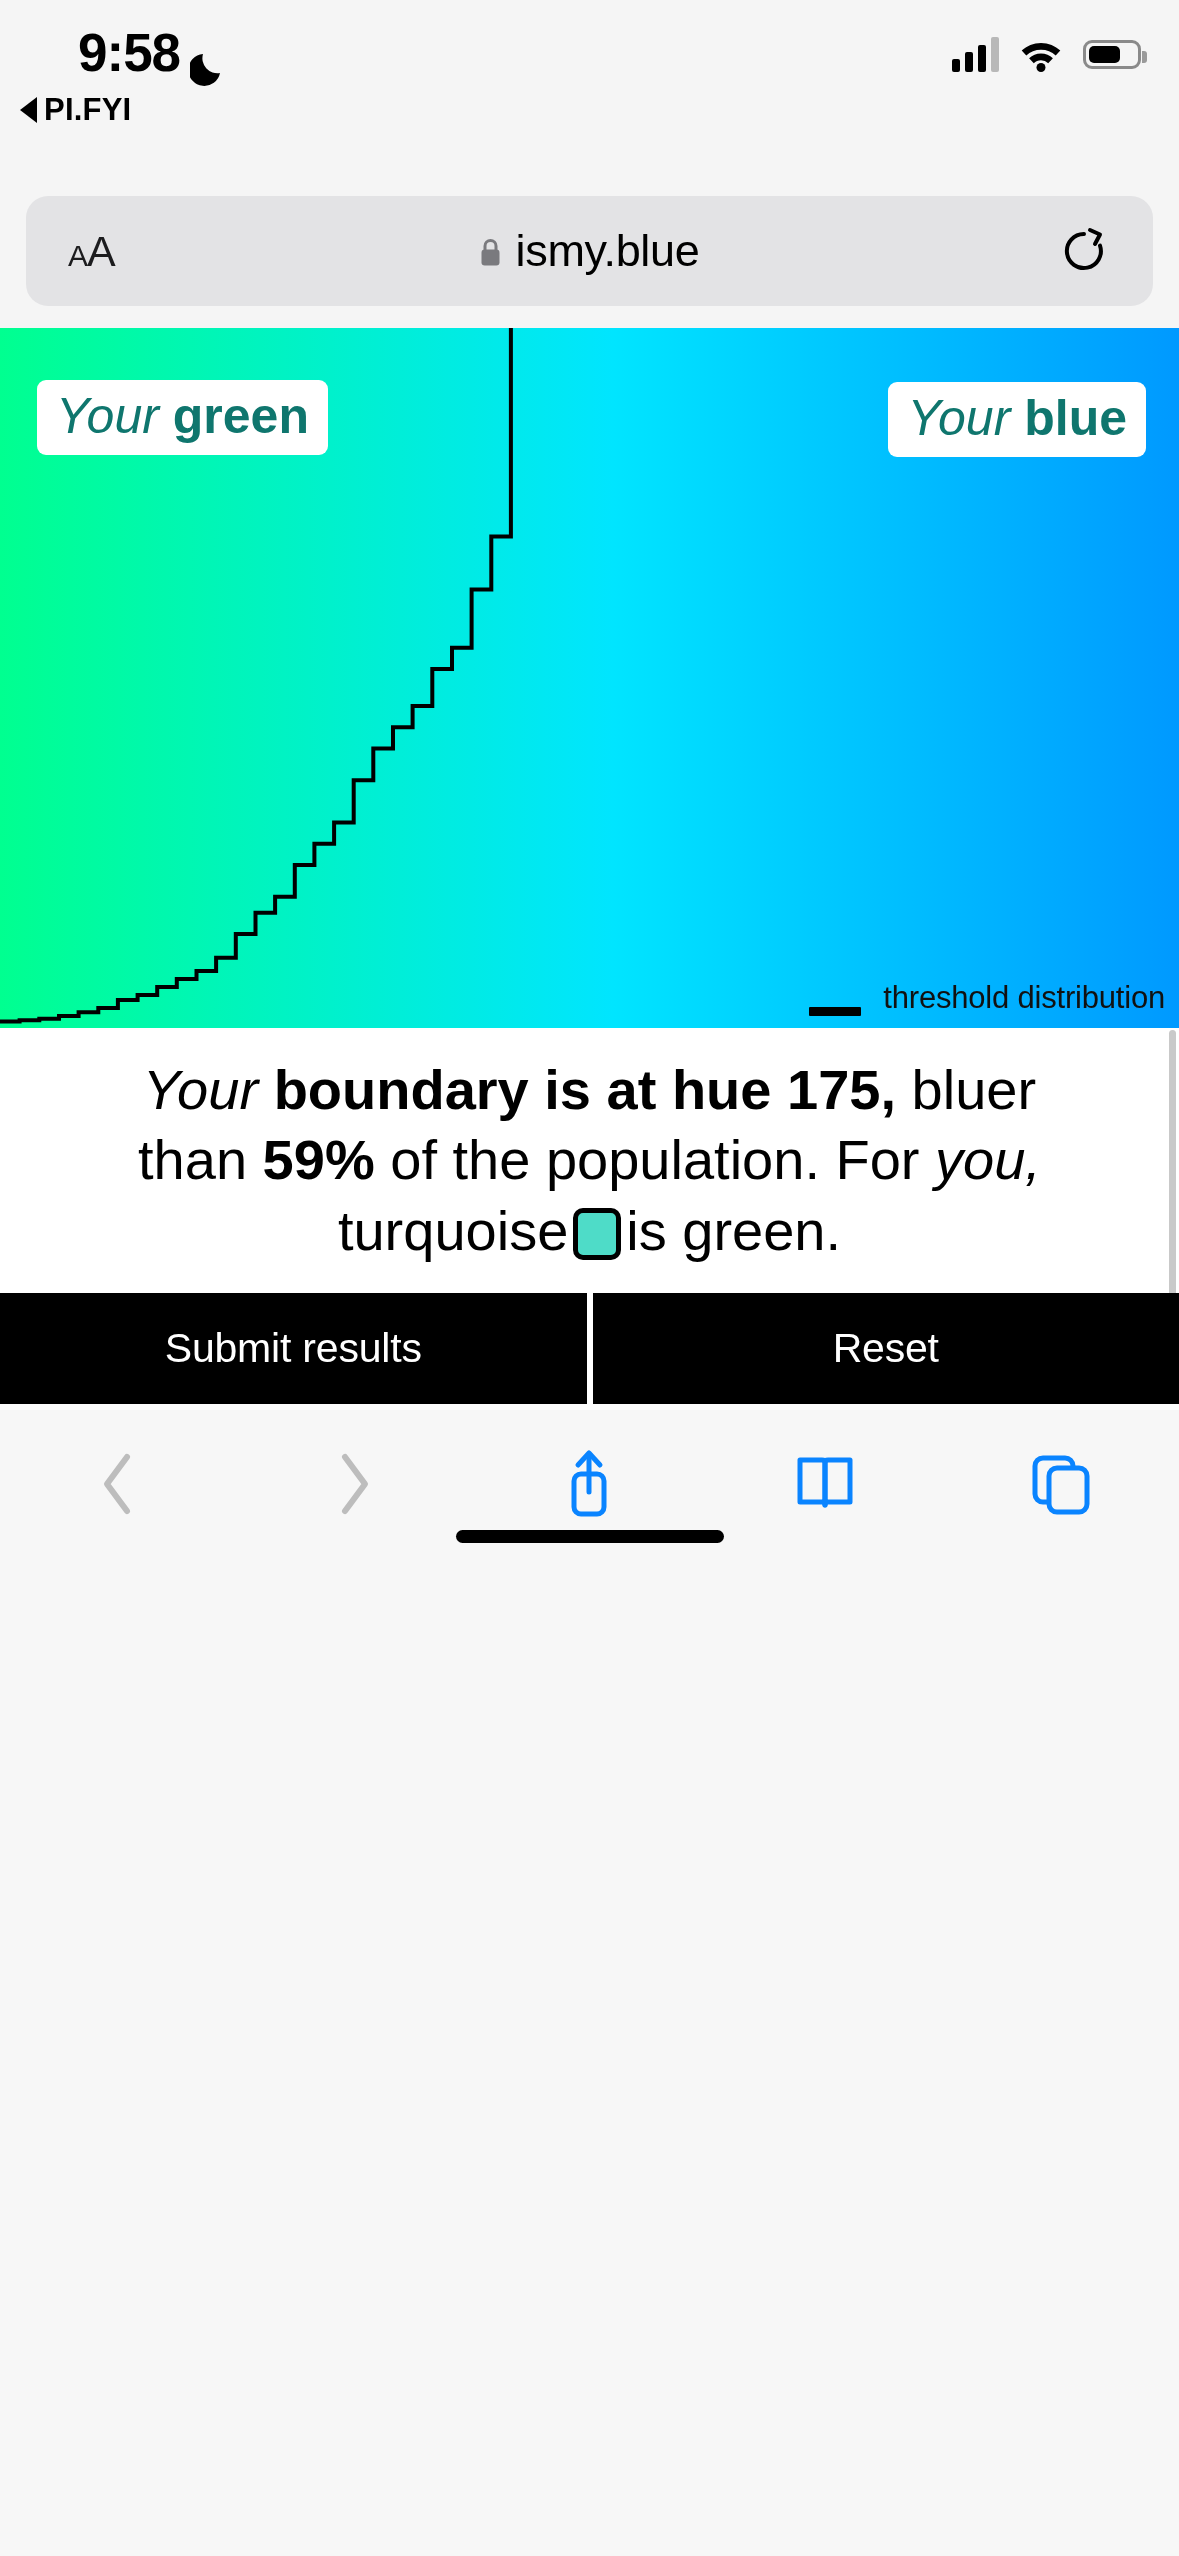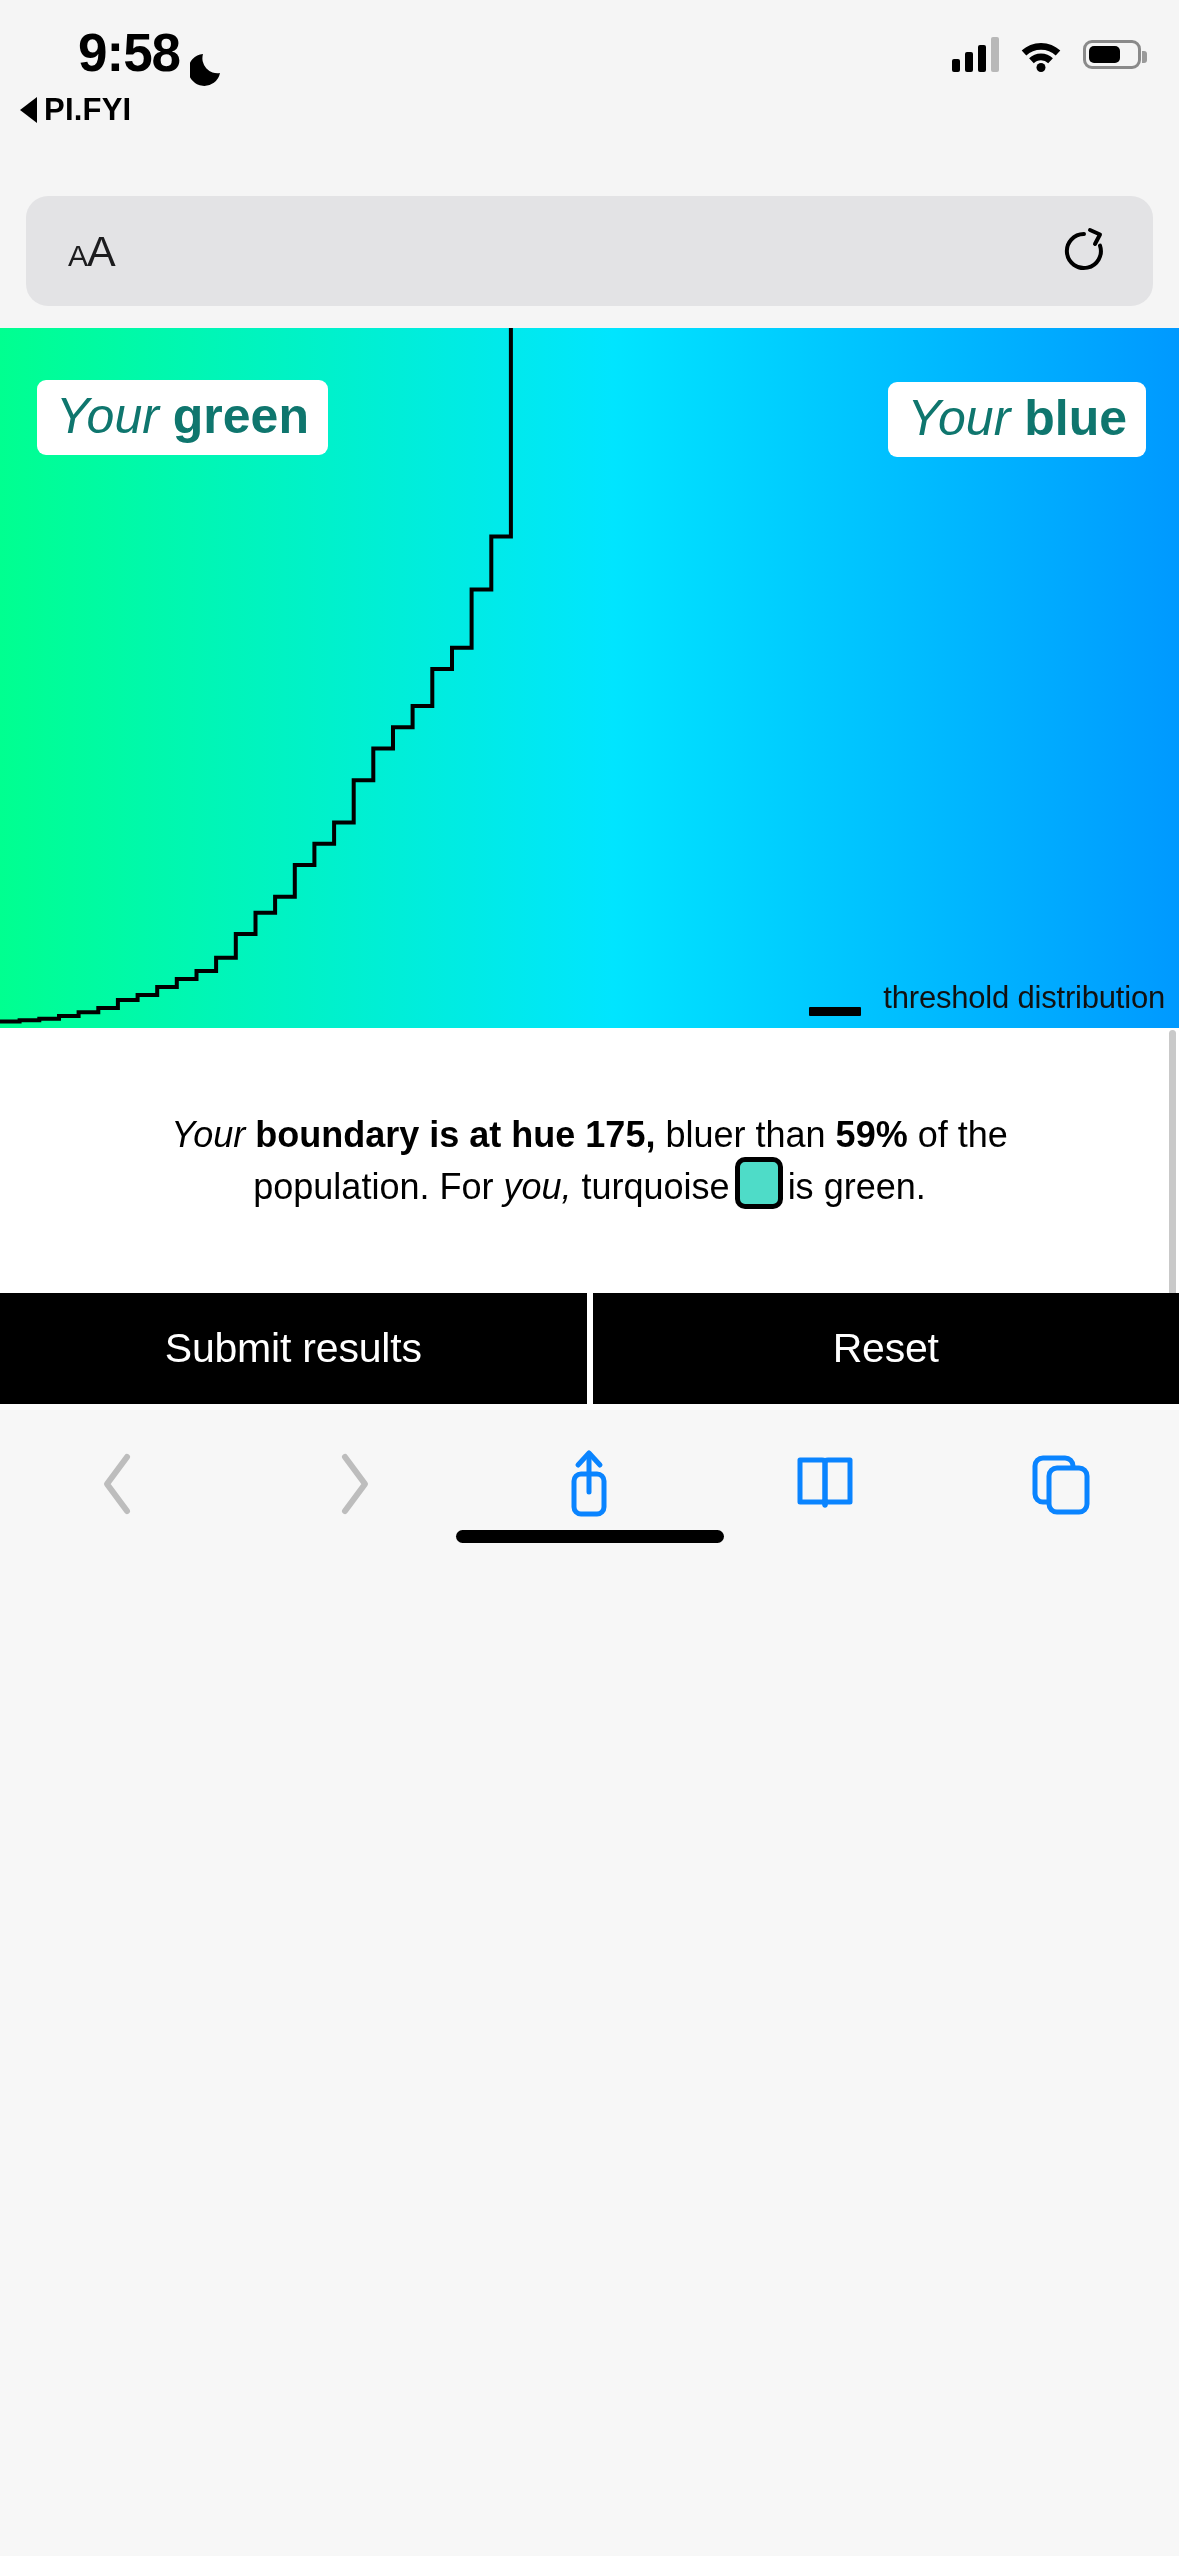--- a/index.html
+++ b/index.html
@@ -108,21 +108,21 @@
   .legend-line{ display:block; width:52px; height:9px; background:#000; border-radius:1px; }
 
   
   .result{
     position:absolute; left:0; top:1028px; width:1179px; height:265px;
     background:#FFFFFF;
     display:flex; align-items:center; justify-content:center;
   }
   .result-inner{
     width:1010px; text-align:center;
-    font-size:36px; line-height:1.26; color:#000;
+    font-size:56px; line-height:1.26; color:#000;
   }
   .result-inner i{ font-style:italic; }
   .result-inner b{ font-weight:700; }
   .swatch{
     display:inline-block; width:48px; height:52px;
     background:#4EDCC8; border:5px solid #000; border-radius:10px;
     vertical-align:-10px; margin:0 5px;
   }
 
   
@@ -198,20 +198,29 @@
         <i></i>
       </span>
   </div>
 </div>
 
 <div class="urlbar-wrap">
   <div class="urlbar">
     <span class="aa-btn">
       <span class="s">A</span>
       <span class="l">A</span>
+    </span>
+    <span class="url-center">
+      <span class="lock-icon">
+        <svg viewBox="0 0 23 30" width="23" height="30">
+          <path d="M6 13V9a5.5 5.5 0 0 1 11 0v4" fill="none" stroke="#7a7a7e" stroke-width="3"></path>
+          <rect x="2.5" y="12.5" width="18" height="16" rx="3.2" fill="#7a7a7e"></rect>
+        </svg>
+      </span>
+      <span class="url-text">ismy.blue</span>
     </span>
     <span class="reload-btn">
       <svg viewBox="0 0 46 48" width="46" height="48">
         <path d="M23 7a17 17 0 1 0 16 11.6" fill="none" stroke="#000" stroke-width="4" stroke-linecap="round"></path>
         <path d="M29 3l10 4.5L34 17" fill="none" stroke="#000" stroke-width="4" stroke-linecap="round" stroke-linejoin="round"></path>
       </svg>
     </span>
   </div>
 </div>
 

